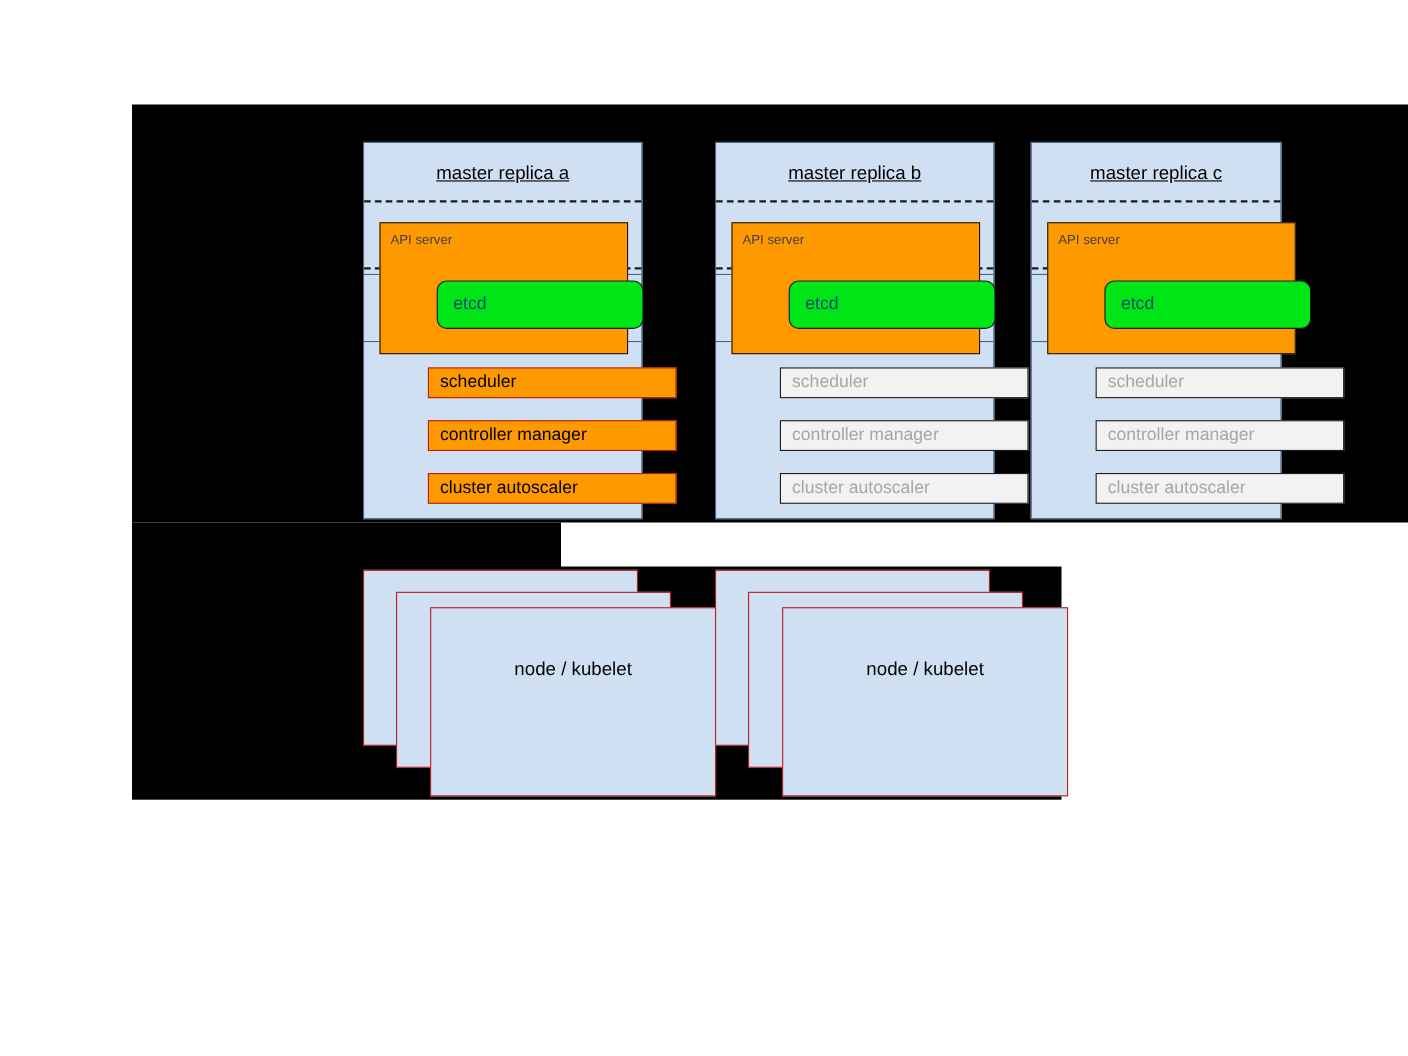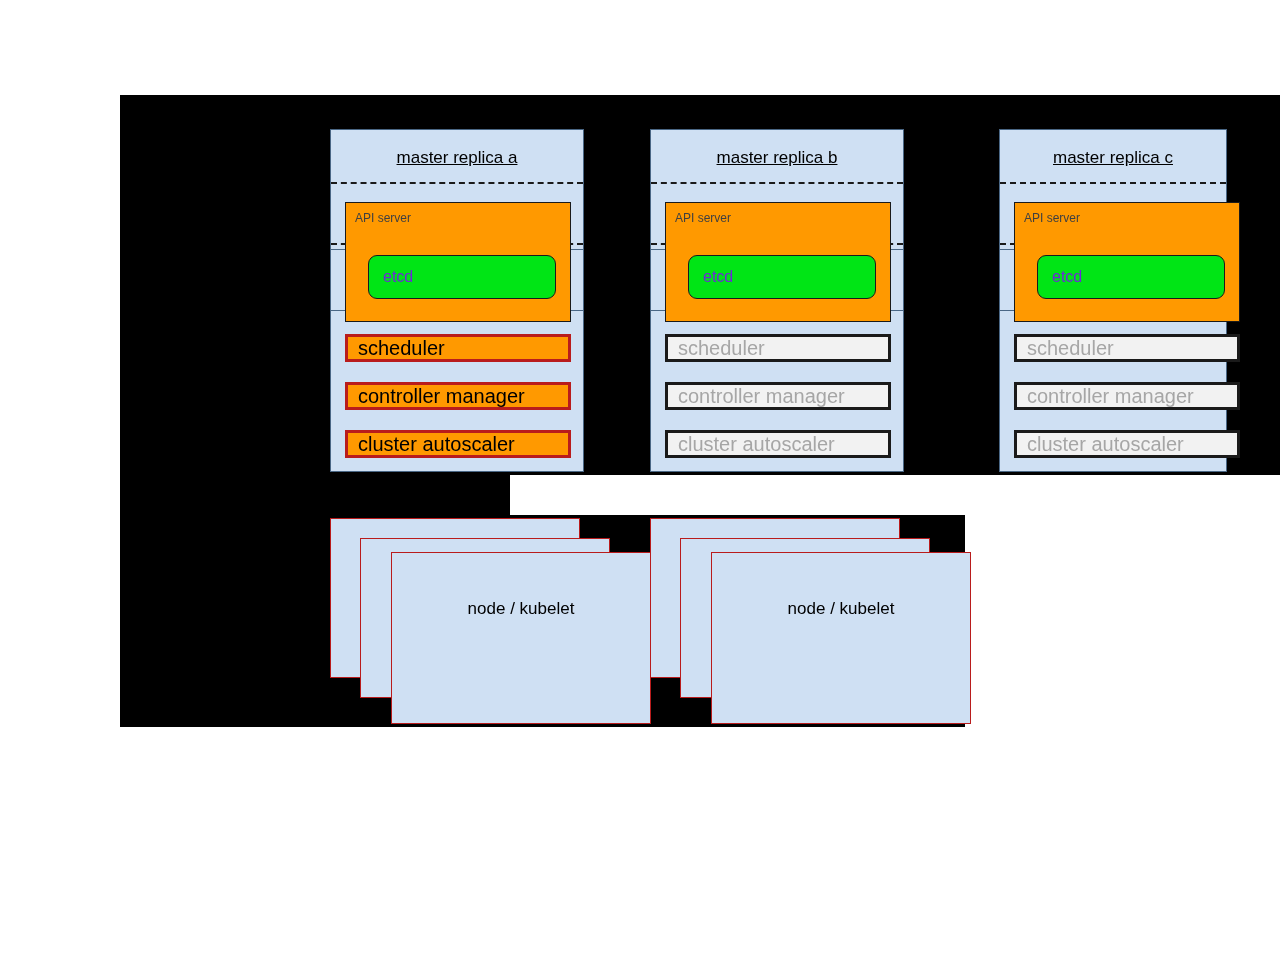--- a/index.html
+++ b/index.html
@@ -54,27 +54,28 @@
     left: 0;
     right: 0;
     border-top: 1px solid #4a6785;
     height: 0;
   }
 
   
   .comp {
     position: absolute;
     box-sizing: border-box;
-    border: 3px solid #b91c1c;
-    font-size: 20px;
+    border: 1px solid #b91c1c;
+    font-size: 16px;
     line-height: 1;
     color: #000000;
     display: flex;
     align-items: center;
     padding-left: 10px;
+    margin-left: 44px;
   }
   .comp.active {
     background: #ff9900;
     color: #000000;
   }
   .comp.inactive {
     background: #f2f2f2;
     color: #a6a6a6;
     border-color: #1a1a1a;
   }
@@ -106,21 +107,22 @@
   .etcd-box {
     position: absolute;
     background: #00e515;
     border: 1px solid #1a1a1a;
     border-radius: 9px;
     box-sizing: border-box;
     display: flex;
     align-items: center;
     padding-left: 14px;
     font-size: 16px;
-    color: #6d28d9;
+    color: #0c4a6e;
+    margin-left: 29px;
   }
 
   
   .node-card {
     position: absolute;
     background: #cfe0f3;
     border: 1px solid #b91c1c;
     box-sizing: border-box;
   }
   .node-label {
@@ -183,21 +185,21 @@
       <div class="apiserver-box"></div>
       <span class="apiserver-label">API server</span>
       <div class="etcd-box" style="left:23px; top:53px; width:188px; height:44px;">etcd</div>
     </div>
 
     <div class="comp inactive" style="left:14px; top:204px; width:226px; height:28px;">scheduler</div>
     <div class="comp inactive" style="left:14px; top:252px; width:226px; height:28px;">controller manager</div>
     <div class="comp inactive" style="left:14px; top:300px; width:226px; height:28px;">cluster autoscaler</div>
   </div>
 
-  <div class="replica" style="left:999px; top:129px; width:228px; height:343px;">
+  <div class="replica" style="left:937px; top:129px; width:228px; height:343px;">
     <div class="replica-title">master replica c</div>
     <div class="dash-line" style="top:52px;"></div>
     <div class="dash-line" style="top:113px;"></div>
     <div class="solid-line" style="top:119px;"></div>
     <div class="solid-line" style="top:180px;"></div>
 
     <div class="apiserver-block" style="left:14px; top:72px; width:226px; height:120px;">
       <div class="apiserver-box"></div>
       <span class="apiserver-label">API server</span>
       <div class="etcd-box" style="left:23px; top:53px; width:188px; height:44px;">etcd</div>

